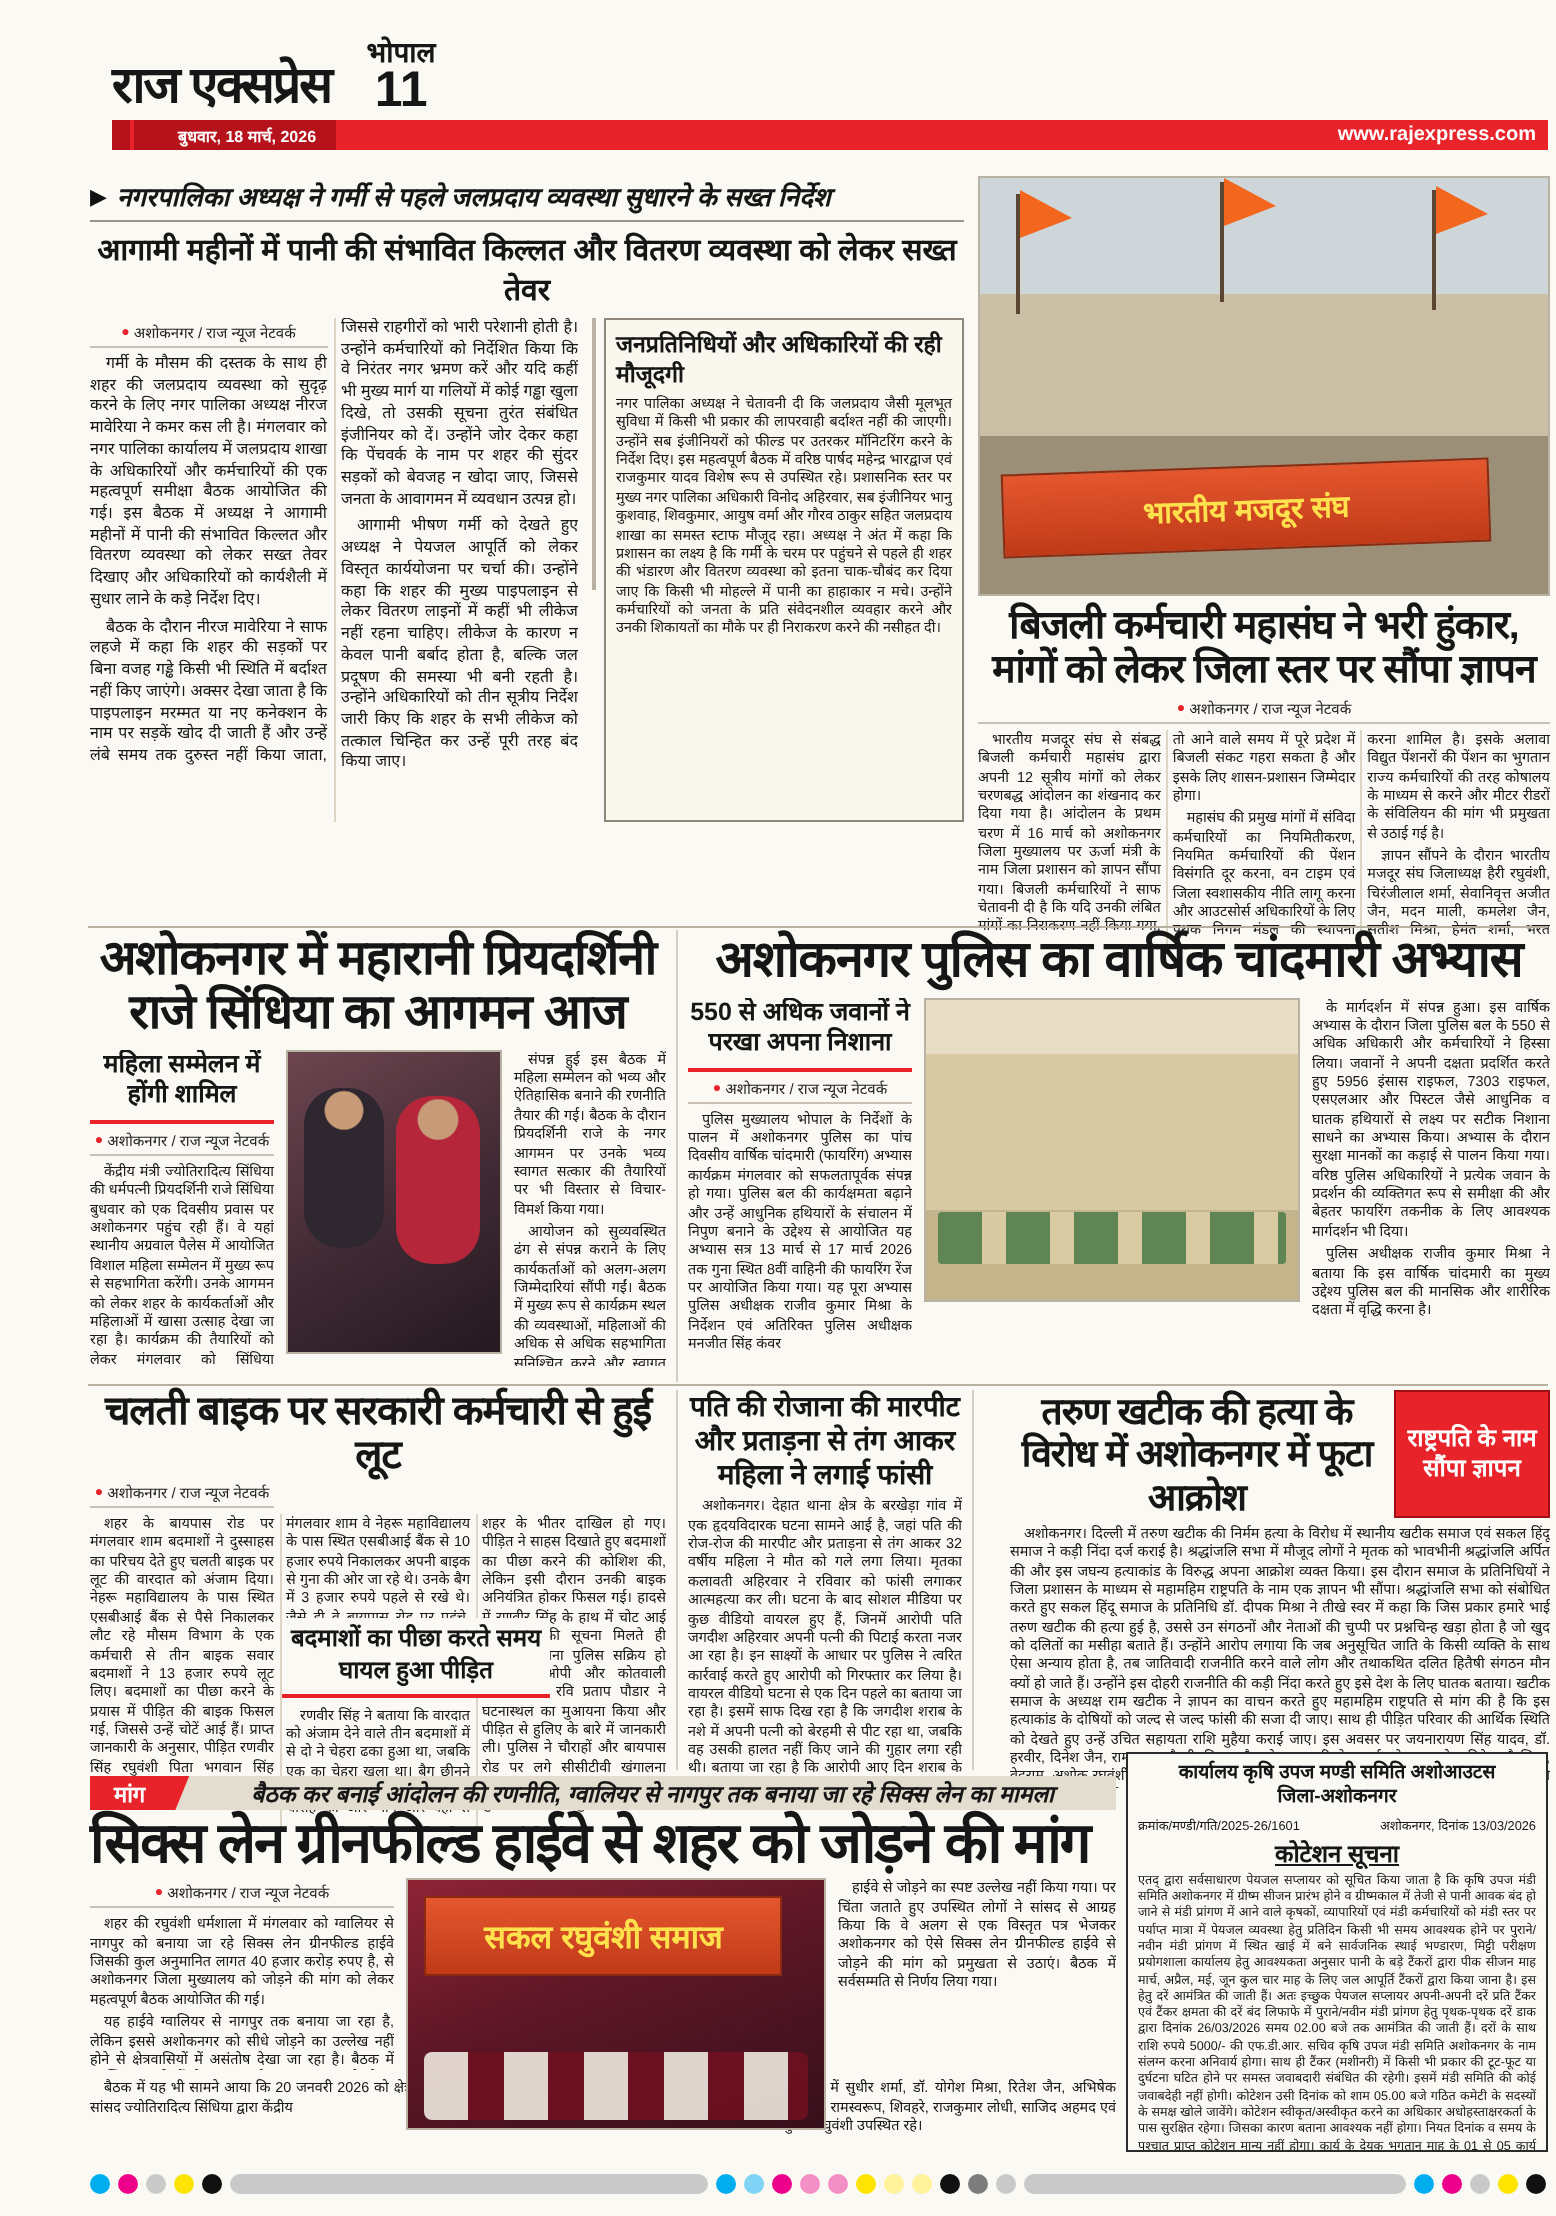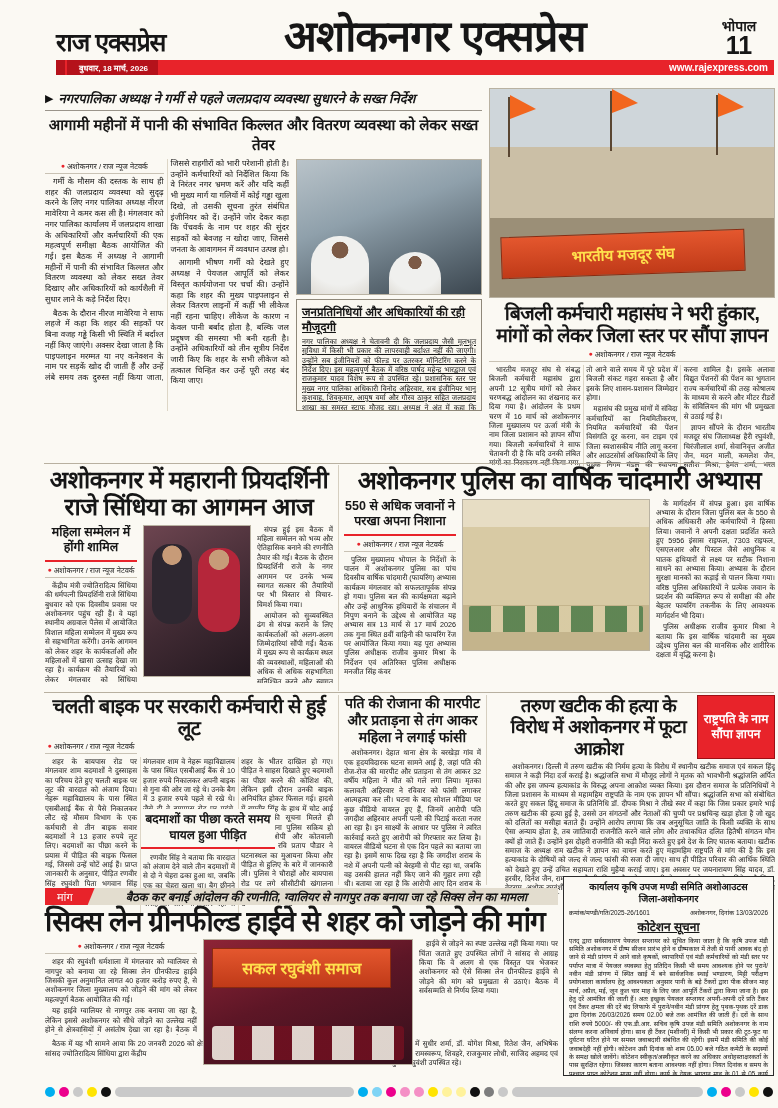--- a/index.html
+++ b/index.html
@@ -8,21 +8,21 @@
   
   .masthead{position:absolute;top:0;left:0;right:0;height:86px;margin-left:12px;}
   .mh-row{position:absolute;top:6px;left:44px;right:4px;height:52px;display:flex;align-items:flex-end;}
   .brand{font-size:25px;font-weight:900;letter-spacing:-1px;white-space:nowrap;}
   .mh-title{flex:1;text-align:center;font-size:43px;font-weight:900;letter-spacing:-1px;line-height:1;}
   .mh-city{width:70px;text-align:center;line-height:1;}
   .mh-city .city{font-size:14px;font-weight:bold;}
   .mh-city .pg{font-size:25px;font-weight:900;}
   .redbar{position:absolute;top:60px;left:44px;right:4px;height:15px;background:#e8232a;display:flex;align-items:center;}
   .redbar .chip{width:9px;height:15px;background:#b5121b;margin-right:2px;}
-  .redbar .date{background:#b5121b;color:#fff;font-size:8px;font-weight:bold;padding:2px 10px 2px 12px;white-space:nowrap;}
+  .redbar .date{background:#b5121b;color:#fff;font-size:8px;font-weight:bold;padding:2px 10px 2px 22px;white-space:nowrap;}
   .redbar .site{margin-left:auto;color:#fff;font-size:10px;font-weight:bold;padding-right:6px;}
   
   .byline{font-size:7.5px;color:#222;text-align:center;margin:2px 0 3px;border-bottom:1px solid #c9c2b4;padding-bottom:2px;}
   .bdot{color:#e8232a;font-size:7px;vertical-align:1px;margin-right:2px;}
   p.b{font-size:8px;line-height:1.34;text-align:justify;margin:0 0 3px;text-indent:8px;}
   p.t{font-size:7.2px;line-height:1.3;text-align:justify;margin:0 0 2px;text-indent:7px;}
   .subbox{font-size:12.5px;font-weight:900;text-align:center;line-height:1.25;border-bottom:2px solid #e8232a;padding-bottom:4px;margin-bottom:3px;}
   .rule{position:absolute;left:44px;right:4px;height:1px;background:#b8b0a0;}
   .photo{position:relative;overflow:hidden;border:1px solid #b9b2a2;}
   .banner-label{position:absolute;left:4%;right:10%;background:linear-gradient(#e4572e,#c03a18);
@@ -30,21 +30,21 @@
   
   .sec-top{position:absolute;top:88px;left:45px;width:730px;height:374px;}
   .lead{position:absolute;left:0;top:0;width:437px;height:374px;}
   .kicker{display:flex;align-items:center;font-size:13px;font-weight:bold;font-style:italic;
           border-bottom:1px solid #9a948a;padding:1px 0 3px;}
   .kicker .arr{color:#111;font-size:11px;margin-right:5px;}
   .lead h1{margin:4px 0 2px;font-size:34px;line-height:1.12;font-weight:900;text-align:center;letter-spacing:-1px;}
   .lead .sub{font-size:15px;font-weight:900;text-align:center;margin:3px 0 5px;}
   .lead-flex{display:flex;gap:7px;height:252px;}
   .lead-text{width:244px;column-count:2;column-gap:7px;column-rule:1px solid #ddd6c6;overflow:hidden;}
-  .lead-right{width:186px;display:flex;flex-direction:column;gap:4px;text-decoration:underline;}
+  .lead-right{width:186px;display:flex;gap:4px;}
   .lead-photo{height:134px;background:linear-gradient(160deg,#b9c3c9 0%,#8fa0ab 40%,#5d6b75 75%,#3c4750 100%);}
   .lead-photo .fig{position:absolute;bottom:-6px;left:14px;width:58px;height:64px;background:radial-gradient(circle at 50% 22%,#7c5a46 14%,#f0f0ee 15% 60%,#d9d5cd 100%);border-radius:28px 28px 0 0;}
   .lead-photo .fig2{left:92px;width:52px;height:48px;}
   .leadbox{flex:1;border:1px solid #8f887a;padding:4px 5px;overflow:hidden;background:#faf7ef;}
   .leadbox h4{margin:0 0 3px;font-size:11.5px;font-weight:900;text-align:left;}
   .subhead2{font-size:12.5px;font-weight:900;margin:3px 0;}
   .power{position:absolute;left:444px;top:0;width:286px;height:374px;}
   .power-photo{height:208px;background:linear-gradient(#cfd6da 0 28%,#cbbfa6 28% 62%,#9b8f77 62% 100%);}
   .flag{position:absolute;width:0;height:0;border-top:14px solid transparent;border-bottom:10px solid transparent;border-left:26px solid #f2661e;}
   .pole{position:absolute;width:2px;height:60px;background:#5a4632;}
@@ -77,21 +77,21 @@
   .suicide{position:absolute;left:293px;top:0;width:143px;height:190px;border-left:1px solid #d6cfc0;padding-left:5px;box-sizing:border-box;}
   .suicide h2{margin:0 0 3px;font-size:14px;line-height:1.2;font-weight:900;text-align:center;}
   .tarun{position:absolute;left:441px;top:0;width:289px;height:190px;border-left:1px solid #d6cfc0;padding-left:18px;box-sizing:border-box;}
   .tarun-head{display:flex;gap:5px;align-items:stretch;margin-bottom:3px;}
   .tarun h2{margin:0;flex:1;font-size:18.5px;line-height:1.15;font-weight:900;text-align:center;letter-spacing:-0.5px;}
   .badge{width:72px;background:#e8232a;color:#fff;font-size:12px;font-weight:900;text-align:center;
          display:flex;align-items:center;justify-content:center;line-height:1.25;padding:2px;border:1px solid #9d0f15;}
   
   .sec-bot{position:absolute;top:888px;left:45px;width:513px;height:190px;}
   .kbar{display:flex;align-items:stretch;height:17px;background:#e3ddcf;margin-bottom:2px;}
-  .kbar .tag{background:#e8232a;color:#fff;font-weight:400;font-size:11px;display:flex;align-items:center;
+  .kbar .tag{background:#e8232a;color:#fff;font-weight:700;font-size:11px;display:flex;align-items:center;
              padding:0 22px 0 12px;clip-path:polygon(0 0,100% 0,86% 100%,0 100%);}
   .kbar .ktext{flex:1;display:flex;align-items:center;justify-content:center;font-size:11.5px;font-weight:900;font-style:italic;}
   .sec-bot h2{margin:2px 0 3px;font-size:28px;line-height:1.05;font-weight:900;letter-spacing:-1px;}
   .bot-flex{display:flex;gap:6px;height:96px;}
   .bo-col1{width:152px;overflow:hidden;}
   .bo-photo{width:208px;height:124px;background:linear-gradient(160deg,#8e2436 0%,#5d1626 45%,#36101c 100%);z-index:2;}
   .bo-photo .men{position:absolute;bottom:4px;left:8px;right:8px;height:34px;background:repeating-linear-gradient(90deg,#efe9e0 0 22px,#6e1020 22px 40px);border-radius:4px;opacity:.9;}
   .bo-col2{flex:1;overflow:hidden;}
   .bot-caps{display:flex;gap:6px;margin-top:4px;height:56px;overflow:hidden;}
   .bot-caps>div{flex:1;overflow:hidden;}
@@ -111,21 +111,20 @@
   .bar.small{flex:0.8;}
 </style>
 </head>
 <body>
 
 <div class="page">
 
   <div class="masthead">
     <div class="mh-row">
       <div class="brand">राज एक्सप्रेस</div>
-      <div class="mh-title">अशोकनगर एक्सप्रेस</div>
       <div class="mh-city">
         <div class="city">भोपाल</div>
         <div class="pg">11</div>
       </div>
     </div>
     <div class="redbar">
       <span class="chip"></span>
       <span class="date">बुधवार, 18 मार्च, 2026</span>
       <span class="site">www.rajexpress.com</span>
     </div>

